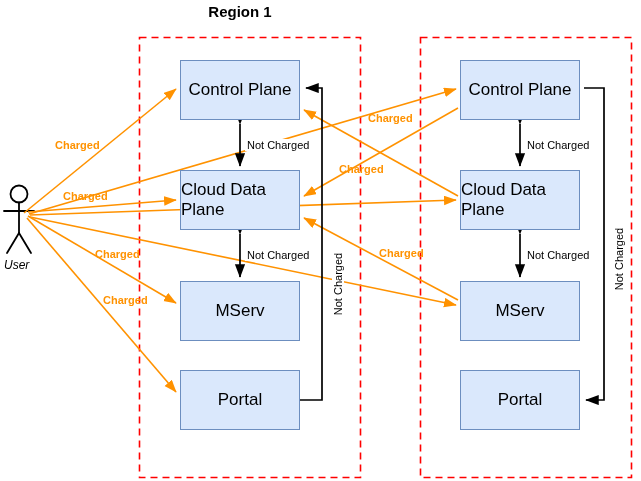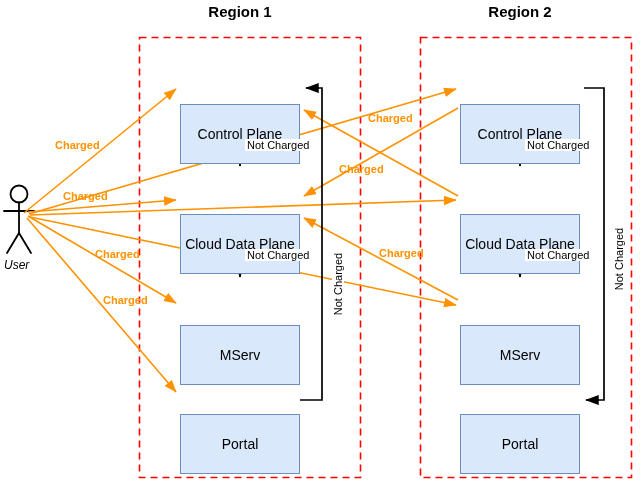--- a/index.html
+++ b/index.html
@@ -8,21 +8,21 @@
   svg.layer{position:absolute;left:0;top:0;width:641px;height:481px;}
   .region-title{
     position:absolute;font-family:"Liberation Sans",sans-serif;
     font-weight:bold;font-size:15px;color:#000;white-space:nowrap;
     text-align:center;
   }
   .node-box{
     position:absolute;box-sizing:border-box;
     background:#dae8fc;border:1px solid #6c8ebf;
     display:flex;align-items:center;justify-content:center;
-    font-family:"Liberation Sans",sans-serif;font-size:14px;color:#000;margin-top:44px;
+    font-family:"Liberation Sans",sans-serif;font-size:17px;color:#000;
   }
   .edge-label{
     position:absolute;font-family:"Liberation Sans",sans-serif;
     font-size:11px;color:#000;white-space:nowrap;background:#fff;
     padding:0 2px;
   }
   .edge-label.charged{color:#ff9200;font-weight:bold;background:transparent;}
   .edge-label.vert{transform:rotate(-90deg);transform-origin:center center;}
   .actor-label{
     position:absolute;font-family:"Liberation Sans",sans-serif;
@@ -81,21 +81,20 @@
 
     <polyline points="300,400 322,400 322,88 306,88" fill="none" stroke="#000000" stroke-width="1.7" marker-end="url(#arrow-black)"></polyline>
 
     <line x1="520" y1="124" x2="520" y2="166" stroke="#000000" stroke-width="1.7" marker-start="url(#arrow-black)" marker-end="url(#arrow-black)"></line>
     <line x1="520" y1="234" x2="520" y2="277" stroke="#000000" stroke-width="1.7" marker-start="url(#arrow-black)" marker-end="url(#arrow-black)"></line>
 
     <polyline points="584,88 604,88 604,400 586,400" fill="none" stroke="#000000" stroke-width="1.7" marker-end="url(#arrow-black)"></polyline>
   </svg>
 
   <div class="region-title" style="left:190px;top:3px;width:100px;">Region 1</div>
-  <div class="region-title" style="left:470px;top:3px;width:100px;">Region 2</div>
 
   <div class="node-box" style="left:180px;top:60px;width:120px;height:60px;">Control Plane</div>
   <div class="node-box" style="left:180px;top:170px;width:120px;height:60px;">Cloud Data Plane</div>
   <div class="node-box" style="left:180px;top:281px;width:120px;height:60px;">MServ</div>
   <div class="node-box" style="left:180px;top:370px;width:120px;height:60px;">Portal</div>
 
   <div class="node-box" style="left:460px;top:60px;width:120px;height:60px;">Control Plane</div>
   <div class="node-box" style="left:460px;top:170px;width:120px;height:60px;">Cloud Data Plane</div>
   <div class="node-box" style="left:460px;top:281px;width:120px;height:60px;">MServ</div>
   <div class="node-box" style="left:460px;top:370px;width:120px;height:60px;">Portal</div>

